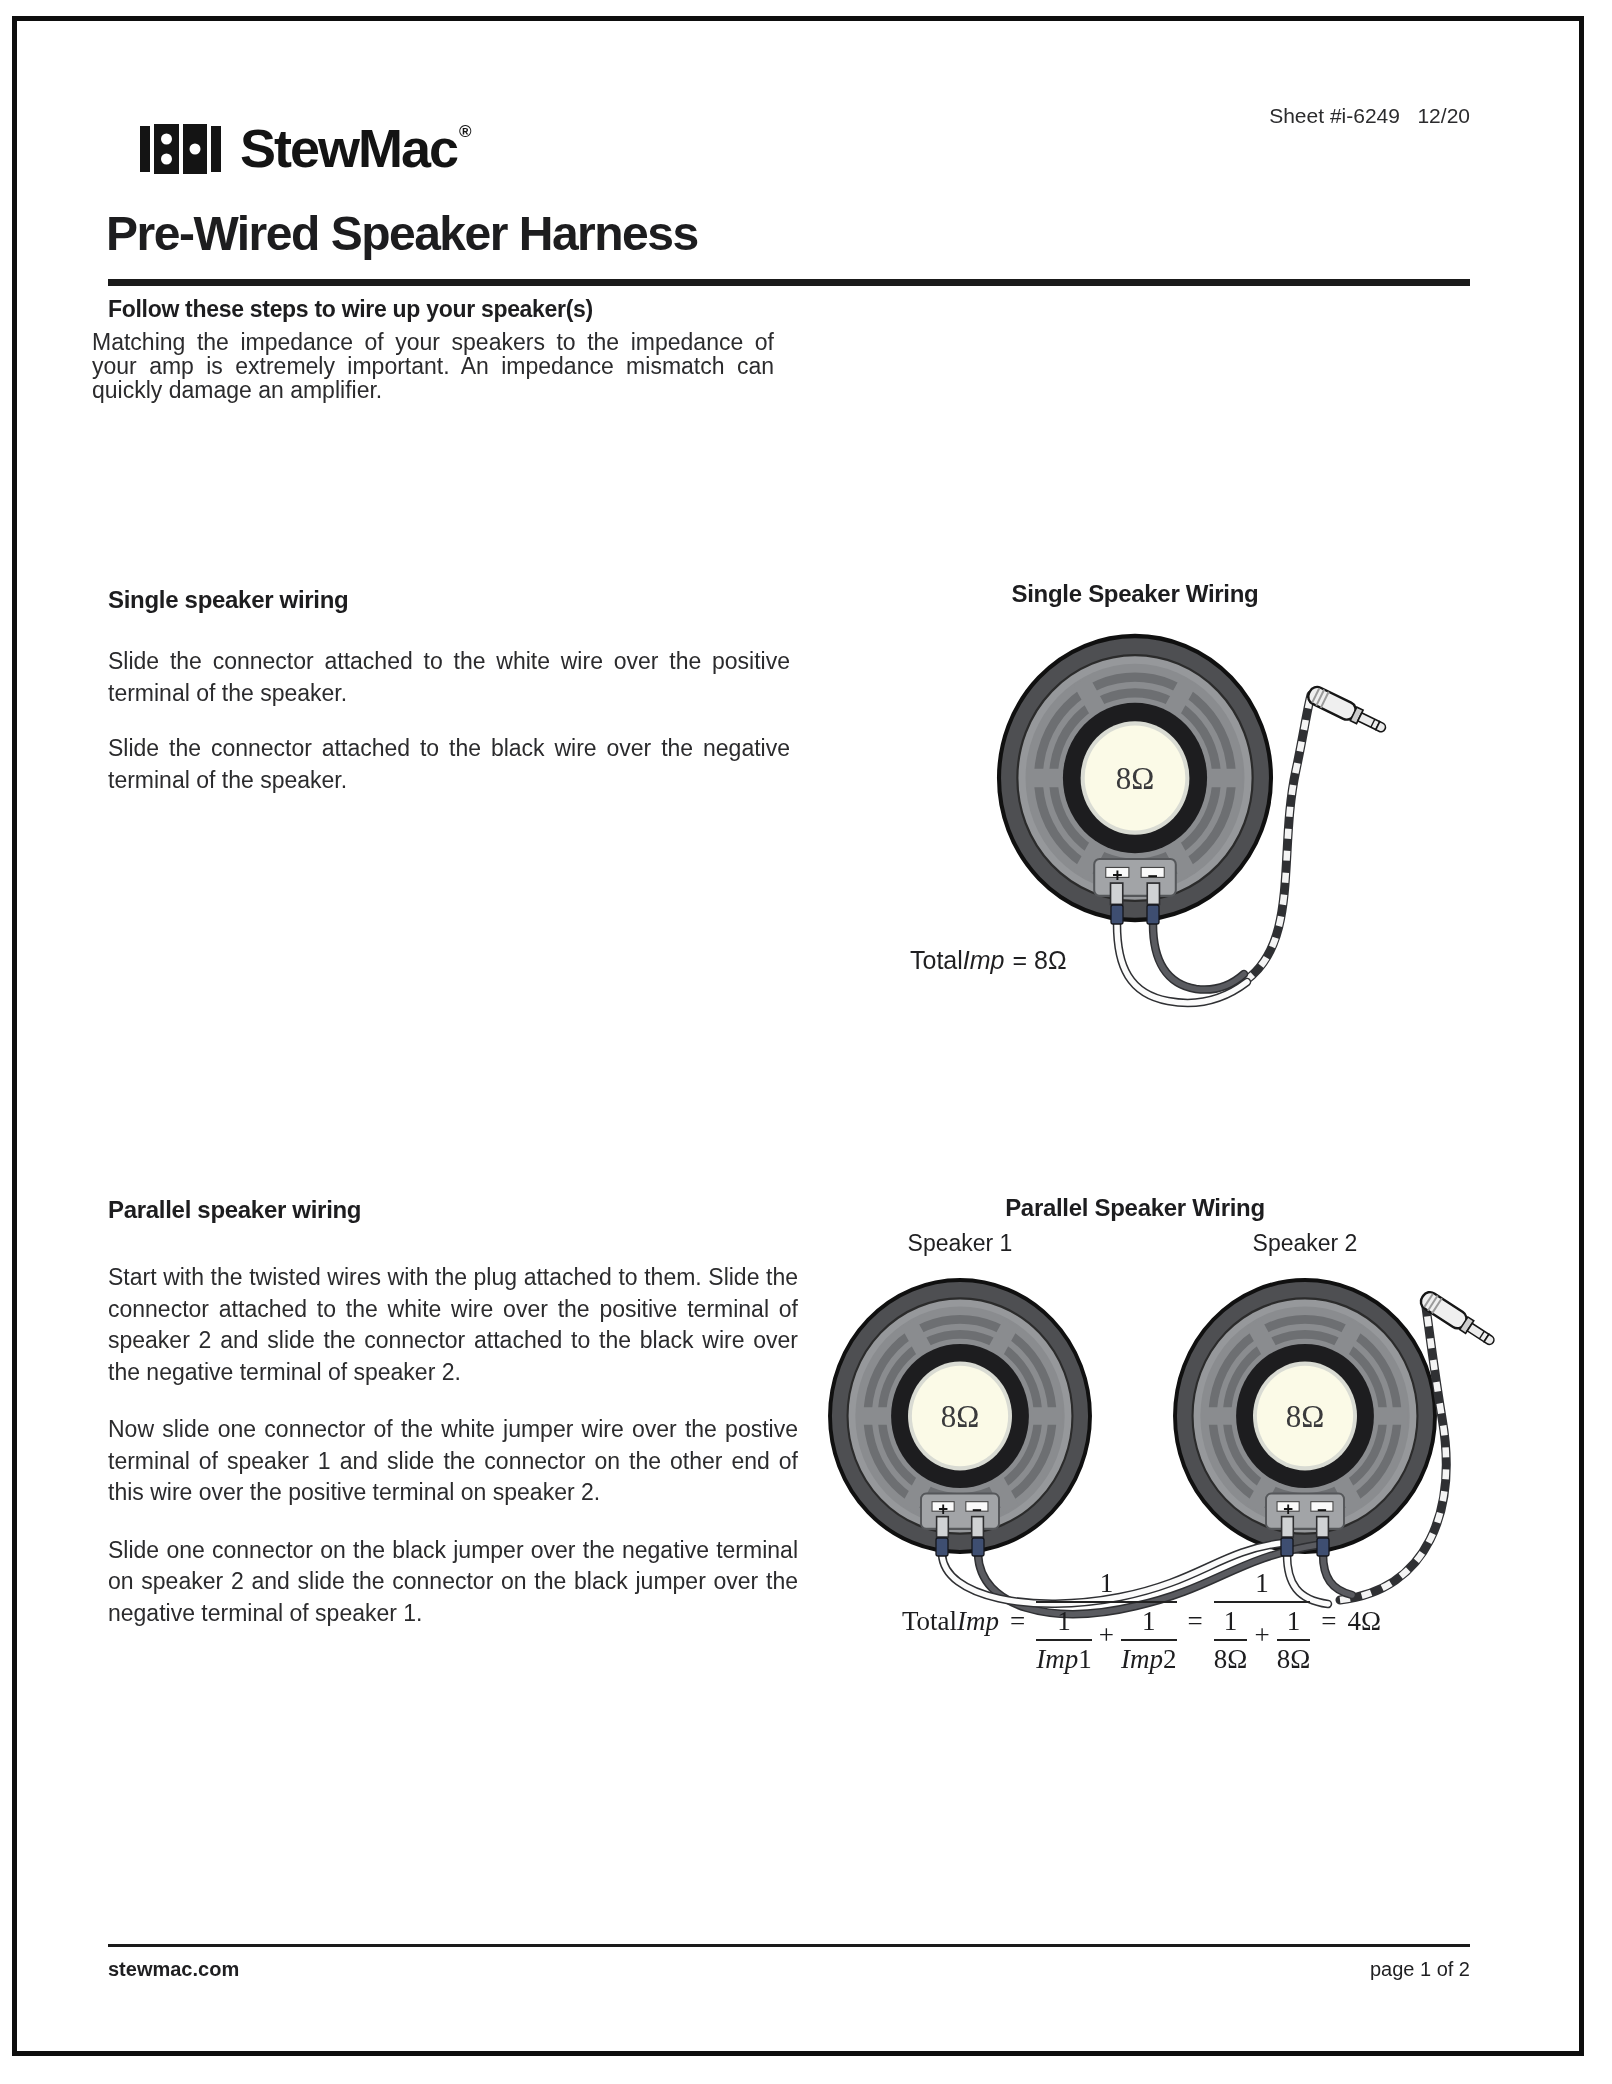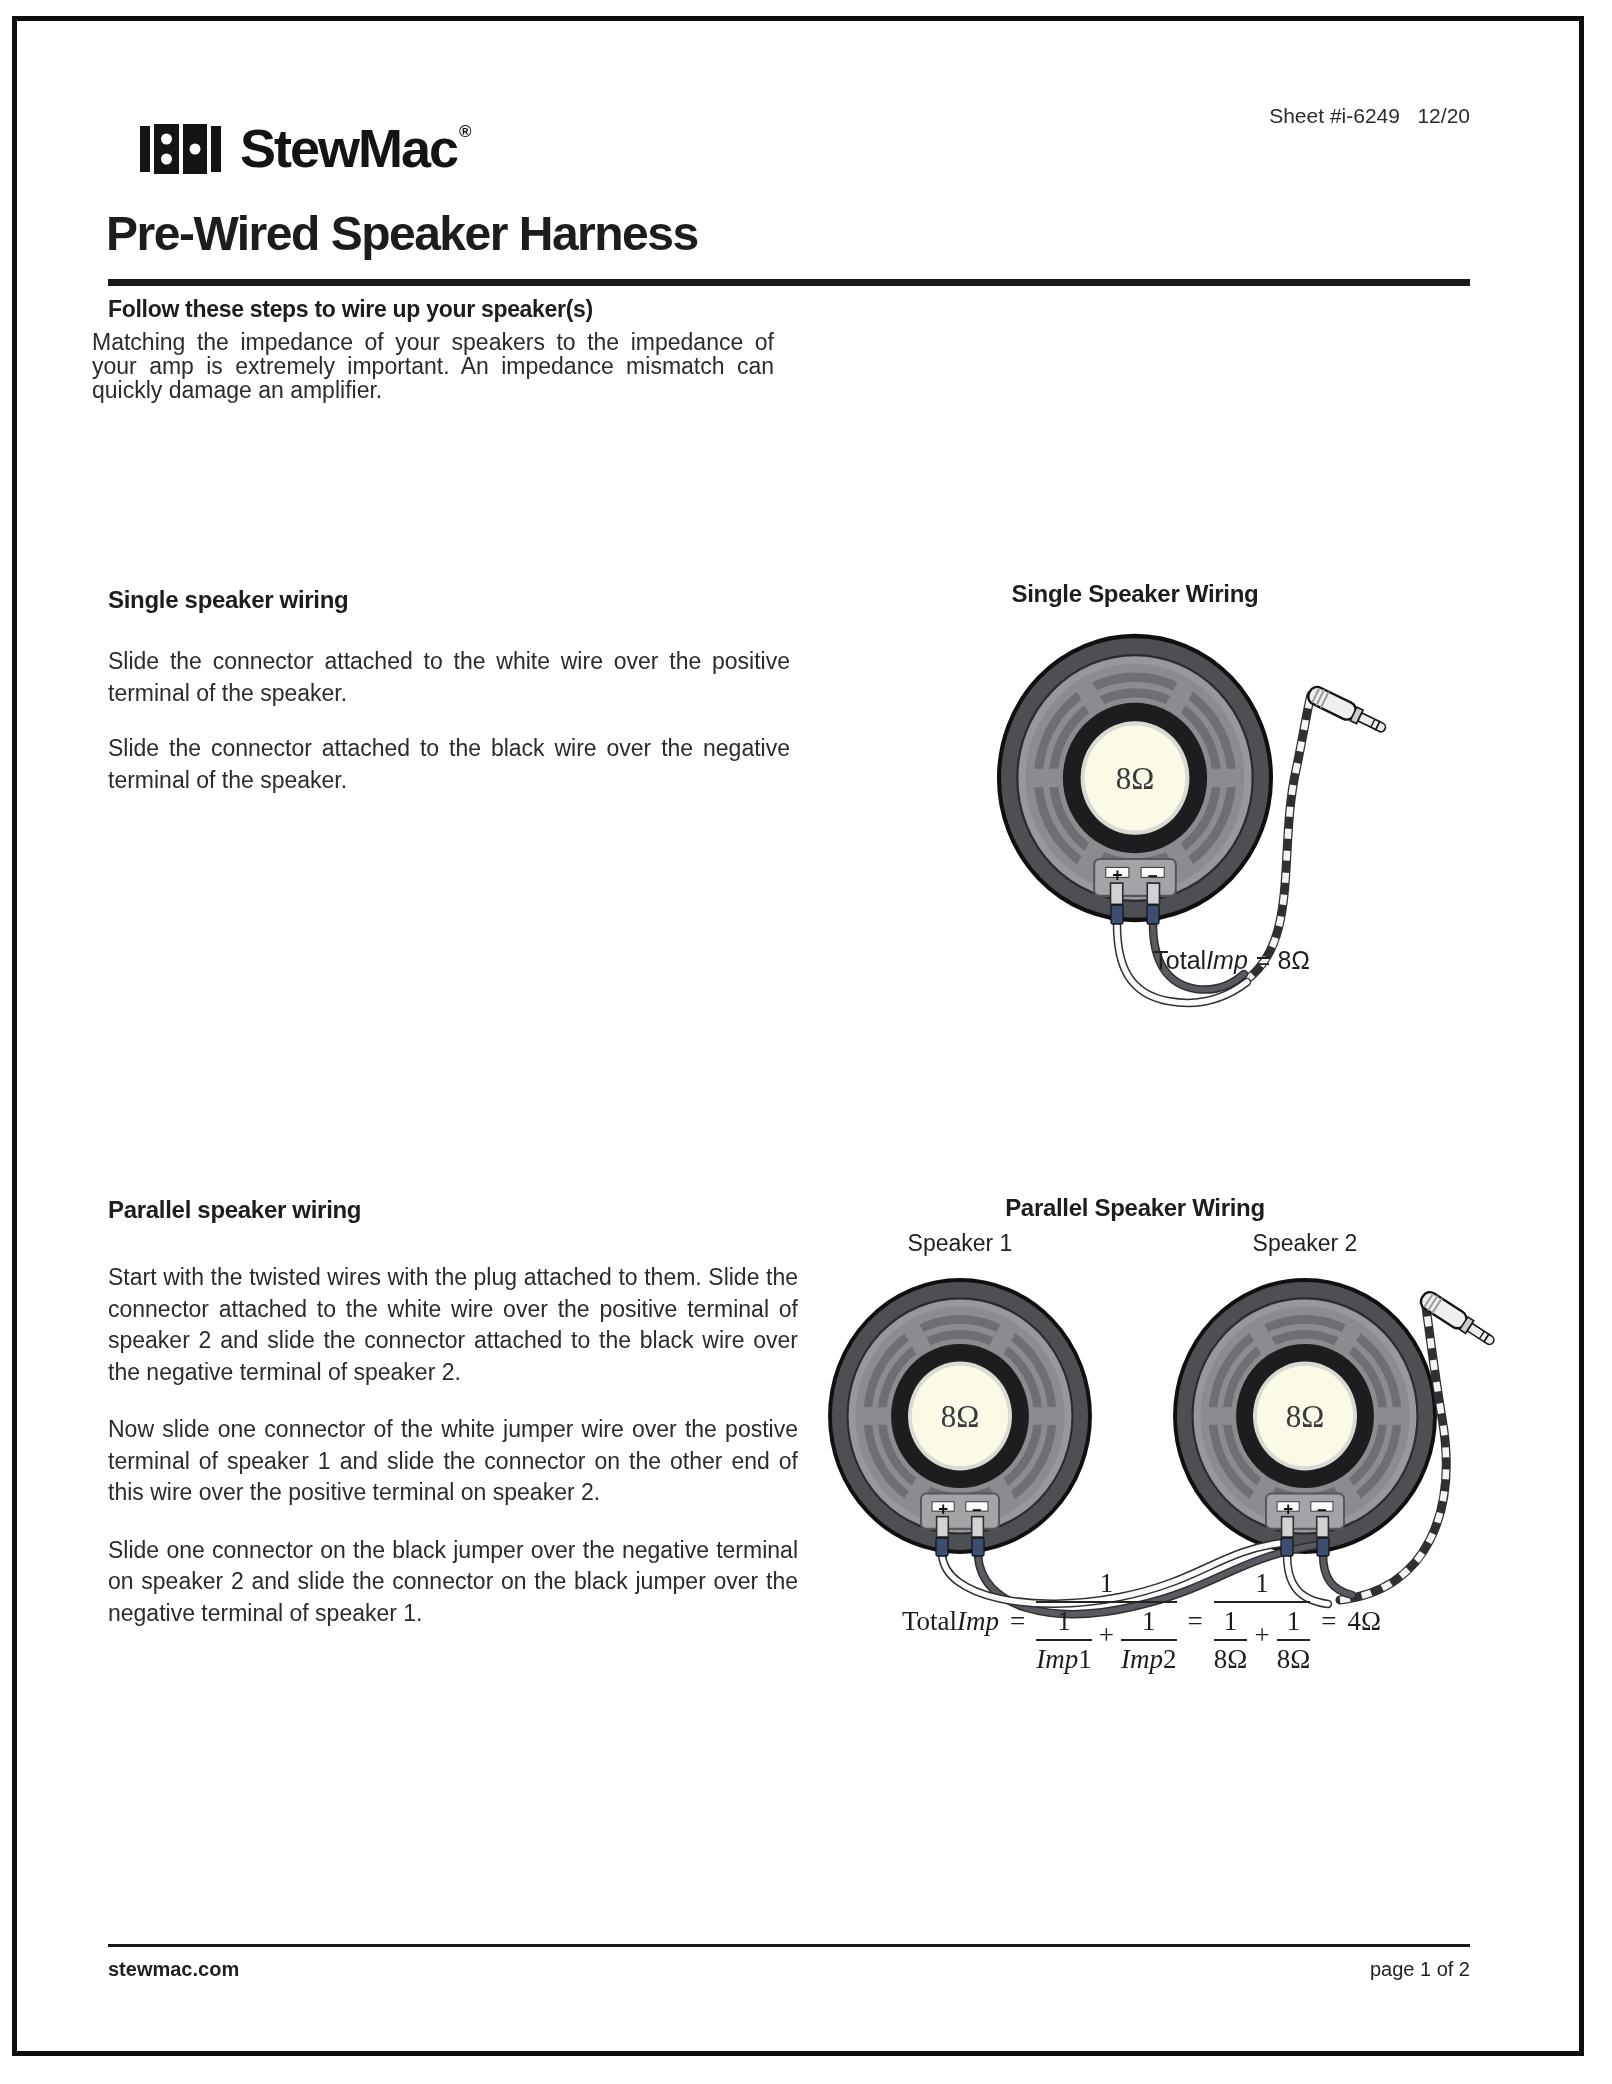--- a/index.html
+++ b/index.html
@@ -32,21 +32,21 @@
   
   .d-title{position:absolute;font-size:24px;font-weight:bold;letter-spacing:-0.3px;color:#1d1d1f;text-align:center;}
   #d1-title{left:960px;top:580px;width:350px;}
   #d2-title{left:955px;top:1194px;width:360px;}
   .spk-label{position:absolute;top:1230px;width:200px;text-align:center;font-size:23px;color:#1f1f21;}
   #spk1-label{left:860px;}
   #spk2-label{left:1205px;}
   .dsvg{position:absolute;}
   #d1-svg{left:900px;top:602px;}
   #d2-svg{left:780px;top:1248px;}
-  .d-caption{position:absolute;left:960px;top:946px;width:350px;text-align:right;font-size:25px;color:#1f1f21;}
+  .d-caption{position:absolute;left:910px;top:946px;width:350px;text-align:left;font-size:25px;color:#1f1f21;}
   .d-caption i{font-style:italic;}
   .d-caption .gap{margin-left:8px;}
 
   
   .c-rim{fill:var(--spk-rim,#4e4f52);}
   .c-gasket{fill:var(--spk-gasket,#96989b);}
   .c-cone{fill:var(--spk-cone,#8a8c8f);}
   .c-vent{stroke:var(--spk-vent,#6d6f72);}
   .c-spoke{stroke:var(--spk-cone,#8a8c8f);}
   .c-surround{fill:var(--spk-surround,#1d1d1f);}

